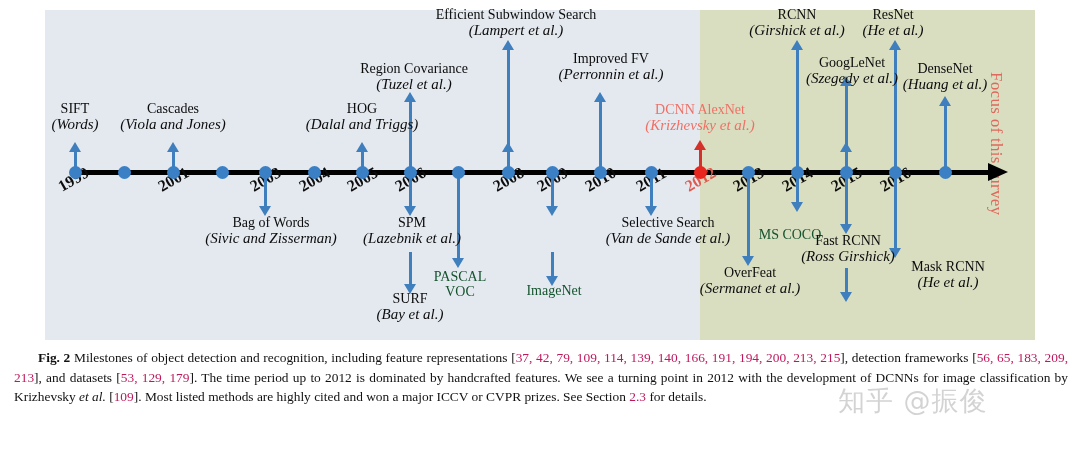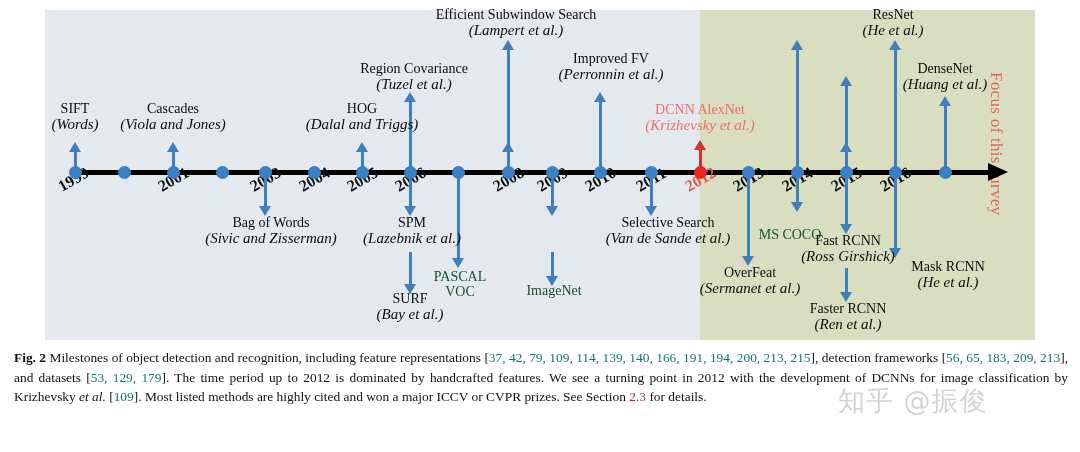--- a/index.html
+++ b/index.html
@@ -41,23 +41,23 @@
   .lbl .a{display:block;font-size:15px;font-style:italic;}
   .lbl.red .n,.lbl.red .a{color:#f07065;}
   .lbl.grey .n{color:#14532d;}
 
   #focus-text{position:absolute;left:1006px;top:72px;color:#e0685c;font-size:17px;
     white-space:nowrap;transform:rotate(90deg);transform-origin:left top;letter-spacing:.3px;}
 
   
   #caption{position:absolute;left:14px;top:348px;width:1054px;font-size:13.4px;
            line-height:1.46;color:#111;text-align:justify;}
-  #caption b{font-weight:700;}
+  #caption b{font-weight:700;margin-left:24px;}
   #caption i{font-style:italic;}
-  .cite{color:#0f766e;}
+  .cite{color:#be185d;}
   .sect{color:#be185d;}
 
   
   #watermark{position:absolute;left:838px;top:383px;font-size:27px;color:rgba(120,120,125,.33);
     font-family:"DejaVu Sans",sans-serif;white-space:nowrap;letter-spacing:1px;
     text-shadow:0 1px 0 rgba(255,255,255,.5);}
 </style>
 </head>
 <body>
 
@@ -154,23 +154,31 @@
 
   <div class="stem red" style="left:700px;top:148px;height:22px"></div>
   <div class="head-up red" style="left:700px;top:140px"></div>
   <div class="lbl red" style="left:700px;top:103px;transform:translateX(-50%)">
     <span class="n">DCNN AlexNet</span>
     <span class="a">(Krizhevsky et al.)</span>
   </div>
 
   <div class="stem" style="left:797px;top:48px;height:122px"></div>
   <div class="head-up" style="left:797px;top:40px"></div>
+  <div class="lbl" style="left:797px;top:8px;transform:translateX(-50%)">
+    <span class="n">RCNN</span>
+    <span class="a">(Girshick et al.)</span>
+  </div>
 
   <div class="stem" style="left:846px;top:84px;height:86px"></div>
   <div class="head-up" style="left:846px;top:76px"></div>
+  <div class="lbl" style="left:852px;top:56px;transform:translateX(-50%)">
+    <span class="n">GoogLeNet</span>
+    <span class="a">(Szegedy et al.)</span>
+  </div>
 
   <div class="stem" style="left:846px;top:150px;height:20px"></div>
   <div class="head-up" style="left:846px;top:142px"></div>
   <div class="lbl" style="left:853px;top:104px;transform:translateX(-50%)">
   </div>
 
   <div class="stem" style="left:895px;top:48px;height:122px"></div>
   <div class="head-up" style="left:895px;top:40px"></div>
   <div class="lbl" style="left:893px;top:8px;transform:translateX(-50%)">
     <span class="n">ResNet</span>
@@ -243,24 +251,20 @@
 
   <div class="stem" style="left:846px;top:172px;height:54px"></div>
   <div class="head-down" style="left:846px;top:224px"></div>
   <div class="lbl" style="left:848px;top:234px;transform:translateX(-50%)">
     <span class="n">Fast RCNN</span>
     <span class="a">(Ross Girshick)</span>
   </div>
 
   <div class="stem" style="left:846px;top:268px;height:26px"></div>
   <div class="head-down" style="left:846px;top:292px"></div>
-  <div class="lbl" style="left:848px;top:302px;transform:translateX(-50%)">
-    <span class="n">Faster RCNN</span>
-    <span class="a">(Ren et al.)</span>
-  </div>
 
   <div class="stem" style="left:895px;top:172px;height:78px"></div>
   <div class="head-down" style="left:895px;top:248px"></div>
   <div class="lbl" style="left:948px;top:260px;transform:translateX(-50%)">
     <span class="n">Mask RCNN</span>
     <span class="a">(He et al.)</span>
   </div>
 
 </div>
 

